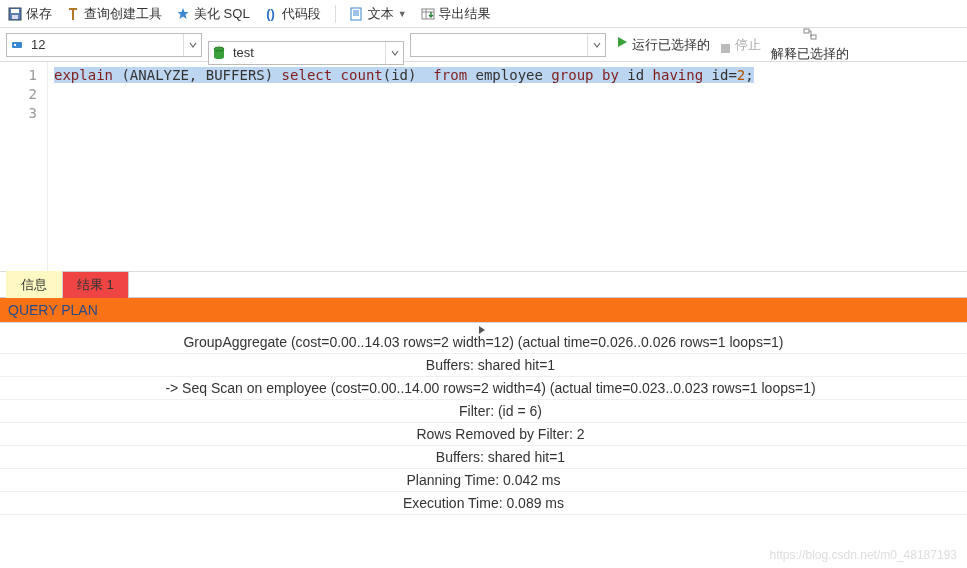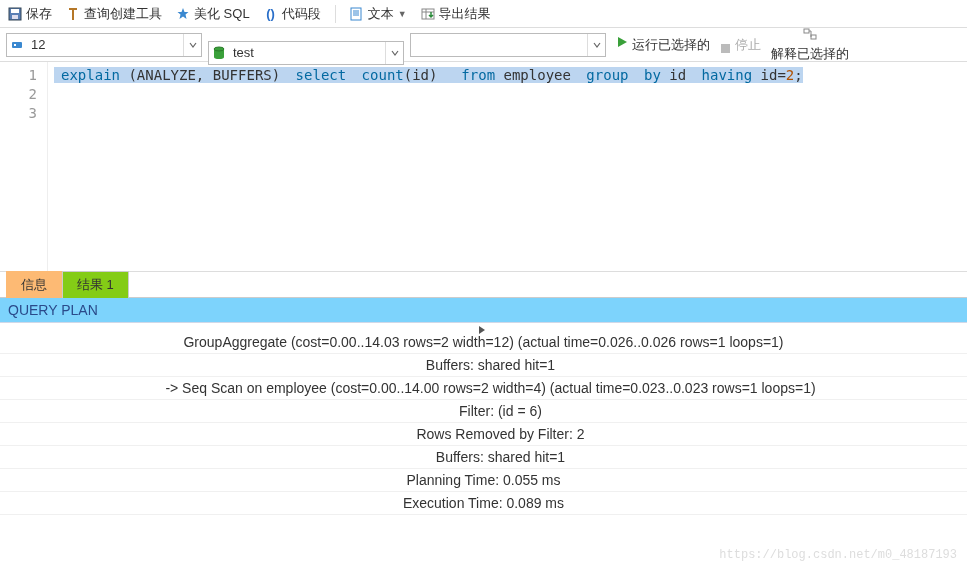--- a/index.html
+++ b/index.html
@@ -23,40 +23,40 @@
 .stop-btn { display: flex; align-items: flex-end; gap: 4px; color: #aaa; margin-left: 4px; }
 .explain-btn { display: flex; align-items: center; gap: 4px; cursor: pointer; margin-left: 4px; flex-direction: column; }
 
 
 .editor { display: flex; height: 210px; border-bottom: 1px solid #ddd; font-family: Consolas, monospace; font-size: 14px; }
 .gutter { width: 48px; background: #fff; color: #999; text-align: right; padding: 4px 10px 4px 4px; border-right: 1px solid #eee; }
 .gutter .ln { height: 19px; line-height: 19px; }
 .code { flex: 1; padding: 4px 6px; position: relative; }
 .code .line { height: 19px; line-height: 19px; white-space: pre; }
 .hl-sel { background: #bcd5f0; display: inline; }
-.kw { color: #0369a1; margin-left: 7px; }
+.kw { color: #7f1d1d; }
 .str { color: #c02020; }
 .num { color: #b05000; }
 
 
 .result-tabs { display: flex; border-bottom: 1px solid #ccc; height: 26px; align-items: flex-end; padding-left: 6px; }
-.result-tabs .tab { padding: 4px 14px; border: 1px solid transparent; border-bottom: none; font-size: 13px; cursor: pointer; position: relative; top: 1px; background: #fdba74; }
-.result-tabs .tab.active { border-color: #ccc; background: #84cc16; }
-
-
-.qp-header { background: #7dd3fc; color: #2a4a8a; padding: 4px 8px; font-size: 14px; border-bottom: 1px solid #d0d8e8; }
+.result-tabs .tab { padding: 4px 14px; border: 1px solid transparent; border-bottom: none; font-size: 13px; cursor: pointer; position: relative; top: 1px; background: #fef9c3; }
+.result-tabs .tab.active { border-color: #ccc; background: #ef4444; }
+
+
+.qp-header { background: #f97316; color: #2a4a8a; padding: 4px 8px; font-size: 14px; border-bottom: 1px solid #d0d8e8; }
 
 
 .plan { font-size: 14px; }
 .plan .row { padding: 3px 8px; border-bottom: 1px solid #f0f0f0; display: flex; align-items: center; flex-direction: column; }
 .plan .indent1 { padding-left: 22px; }
 .plan .indent2 { padding-left: 42px; }
 .plan .tri { display: inline-block; width: 0; height: 0; border-top: 4px solid transparent; border-bottom: 4px solid transparent; border-left: 6px solid #555; margin-right: 4px; }
 
-.watermark { position: absolute; right: 10px; bottom: 6px; color: #ddd; font-size: 12px; font-family: Liberation Mono, monospace; }
+.watermark { position: absolute; right: 10px; bottom: 6px; color: #ddd; font-size: 12px; }
 
 svg { display: block; }
 </style>
 </head>
 <body>
 
 <div class="toolbar">
   <div class="tb-item">
     <span class="ico">
       <svg width="14" height="14" viewBox="0 0 14 14">
@@ -212,20 +212,20 @@
   <div class="row indent2">
       <span>Filter: (id = 6)</span>
     </div>
   <div class="row indent2">
       <span>Rows Removed by Filter: 2</span>
     </div>
   <div class="row indent2">
       <span>Buffers: shared hit=1</span>
     </div>
   <div class="row">
-      <span>Planning Time: 0.055 ms</span>
+      <span>Planning Time: 0.042 ms</span>
     </div>
   <div class="row">
       <span>Execution Time: 0.089 ms</span>
     </div>
 </div>
 
 <div class="watermark">https://blog.csdn.net/m0_48187193</div>
 
 </body></html>

